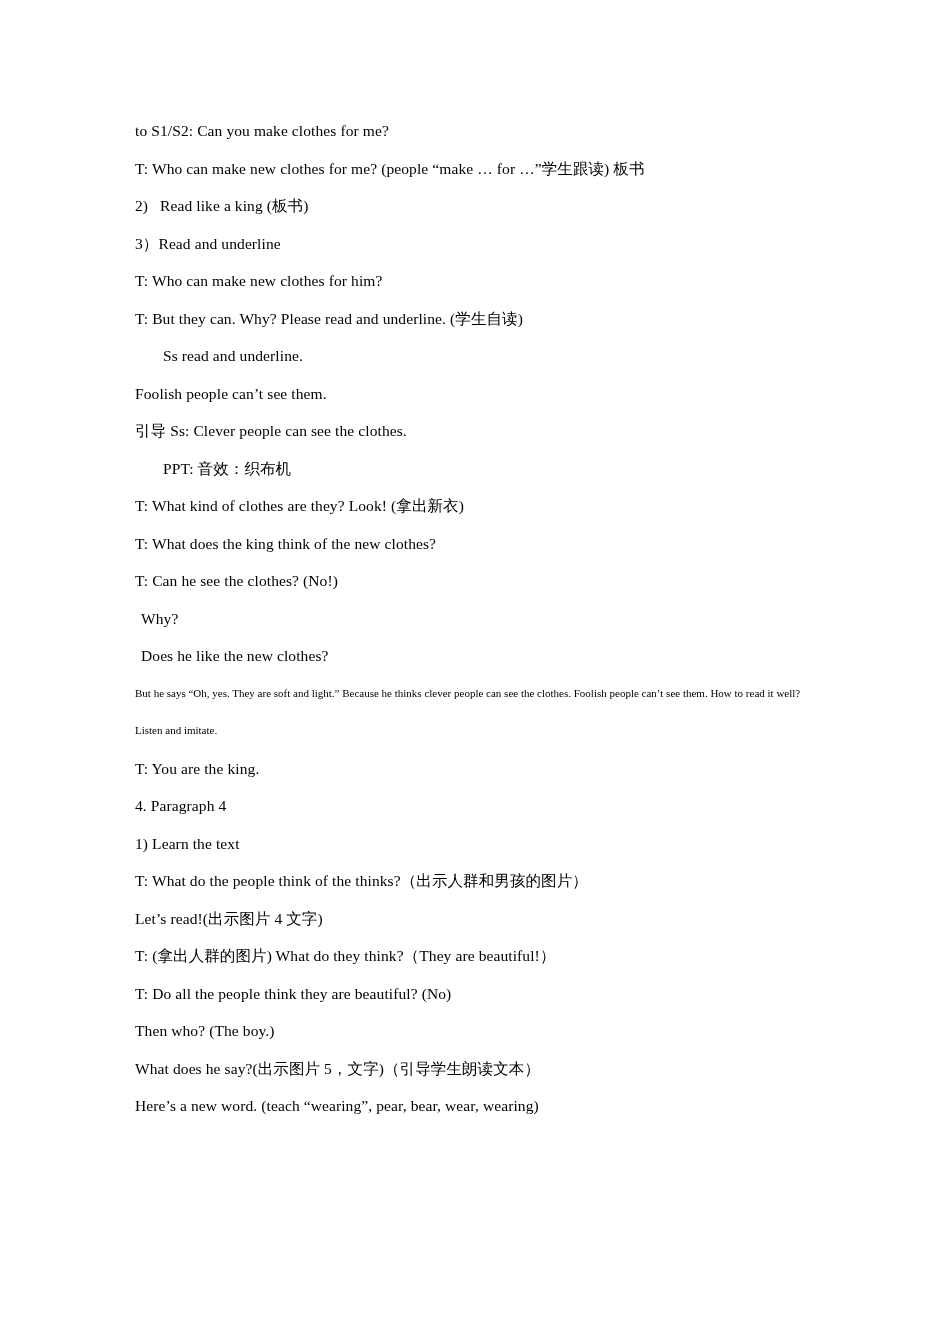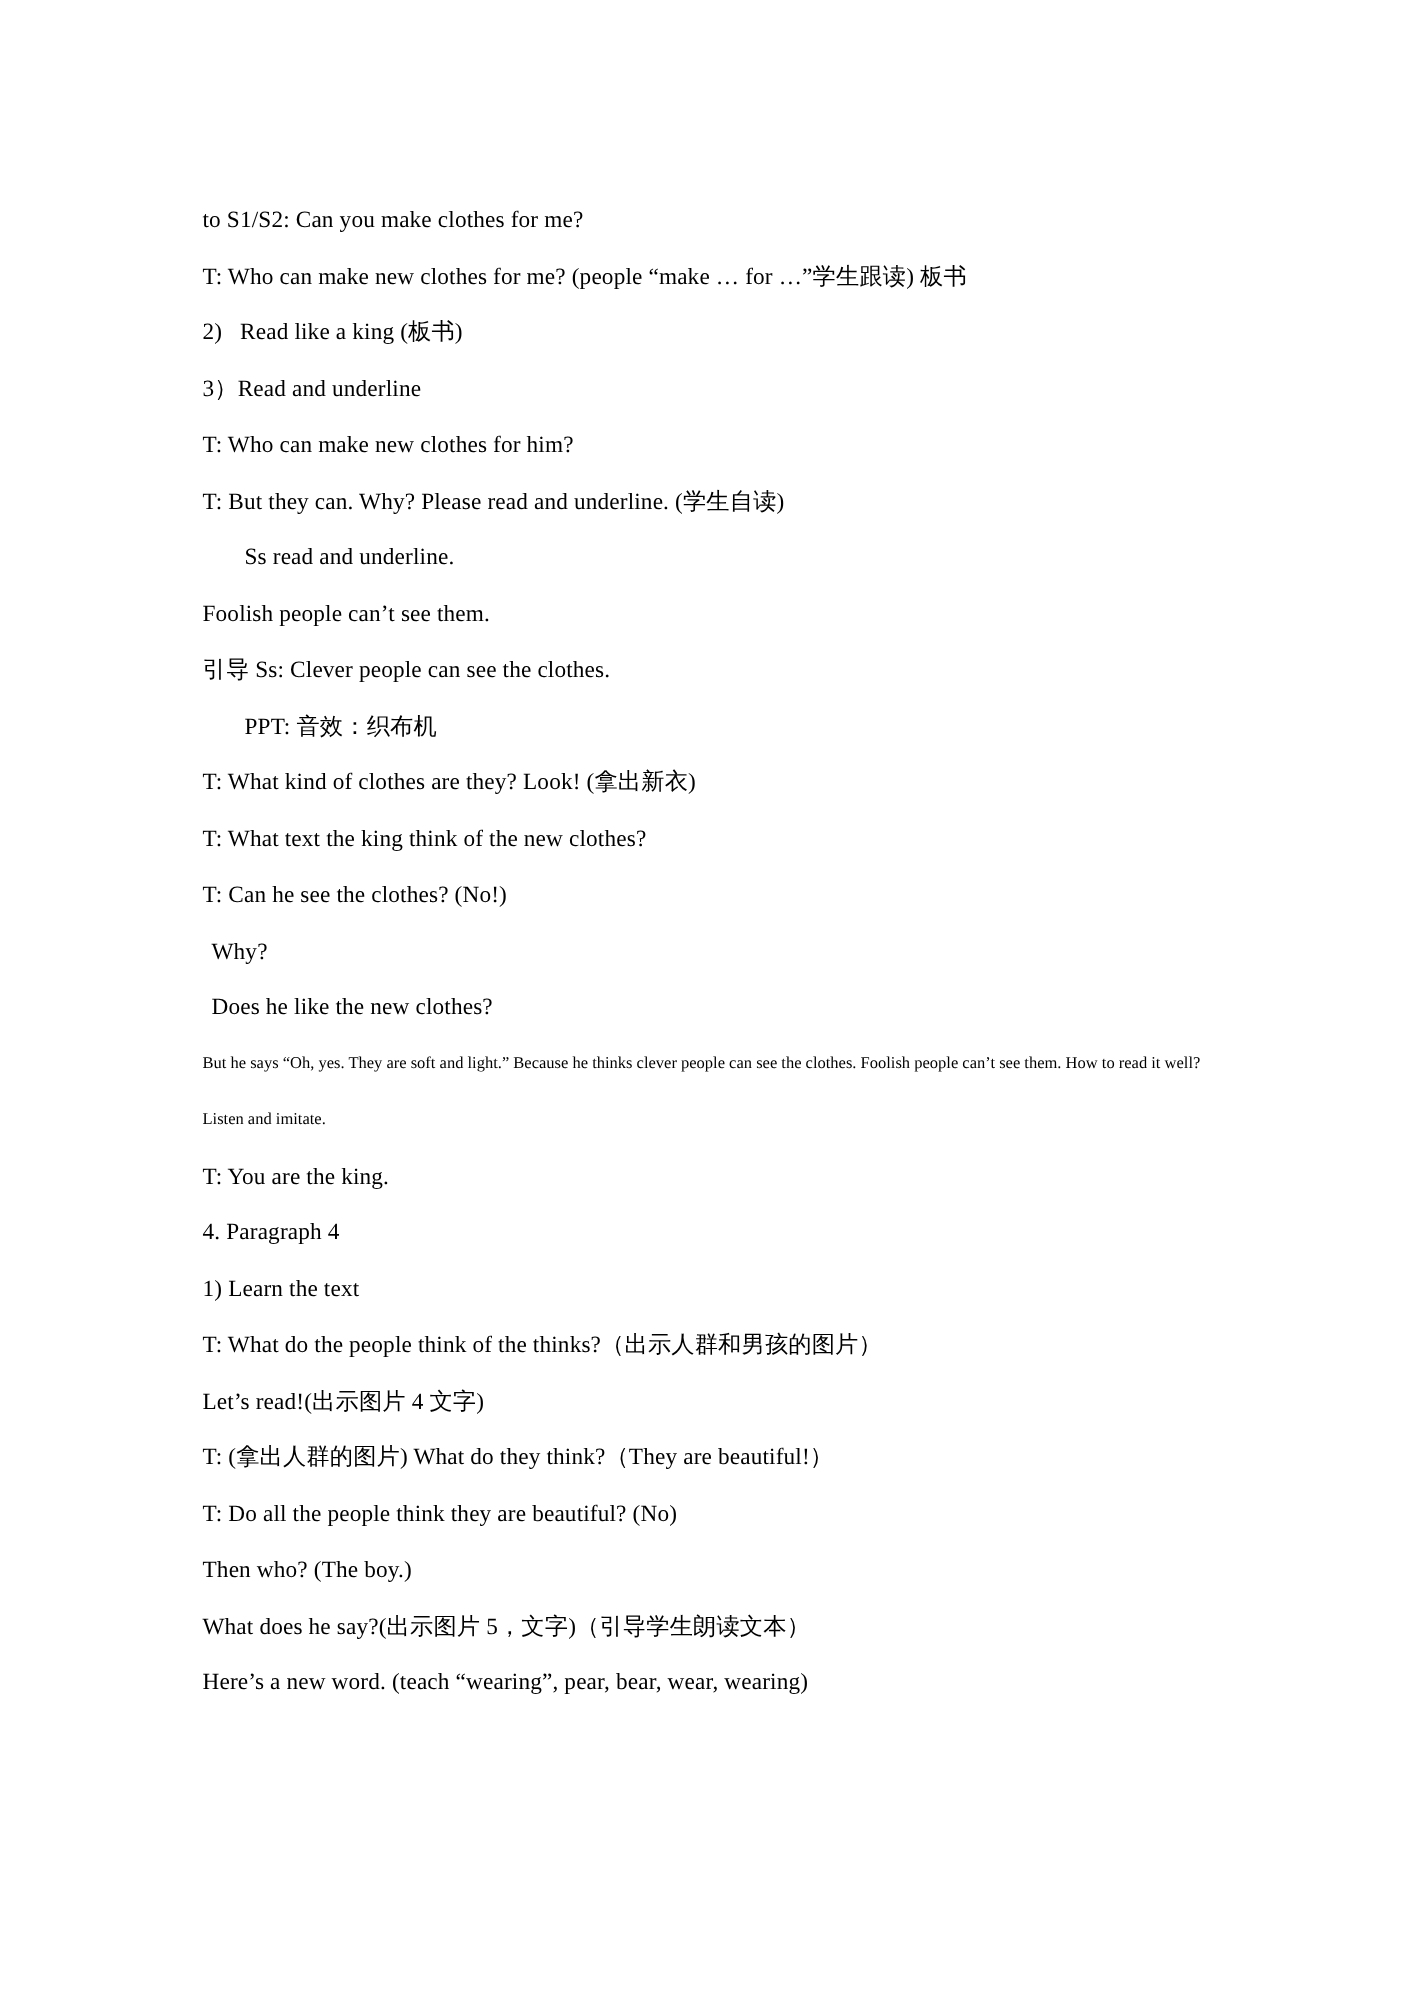--- a/index.html
+++ b/index.html
@@ -17,21 +17,21 @@
   .page {
     position: relative;
     width: 950px;
     height: 1344px;
     background: #ffffff;
     box-sizing: border-box;
   }
   .content {
     position: absolute;
     left: 135px;
-    top: 128px;
+    top: 112px;
     width: 680px;
   }
   .line {
     font-size: 15.5px;
     line-height: 37.5px;
     white-space: pre-wrap;
     letter-spacing: 0.1px;
   }
   .indent-1 { padding-left: 28px; }
   .indent-sm { padding-left: 6px; }
@@ -51,21 +51,21 @@
     <div class="line">T: Who can make new clothes for me? (people “make … for …”学生跟读) 板书</div>
     <div class="line">2)   Read like a king (板书)</div>
     <div class="line">3）Read and underline</div>
     <div class="line">T: Who can make new clothes for him?</div>
     <div class="line">T: But they can. Why? Please read and underline. (学生自读)</div>
     <div class="line indent-1">Ss read and underline.</div>
     <div class="line">Foolish people can’t see them.</div>
     <div class="line">引导 Ss: Clever people can see the clothes.</div>
     <div class="line indent-1">PPT: 音效：织布机</div>
     <div class="line">T: What kind of clothes are they? Look! (拿出新衣)</div>
-    <div class="line">T: What text the king think of the new clothes?</div>
+    <div class="line">T: What does the king think of the new clothes?</div>
     <div class="line">T: Can he see the clothes? (No!)</div>
     <div class="line indent-sm">Why?</div>
     <div class="line indent-sm">Does he like the new clothes?</div>
     <div class="wrap">But he says “Oh, yes. They are soft and light.” Because he thinks clever people can see the clothes. Foolish people can’t see them. How to read it well? Listen and imitate.</div>
     <div class="line">T: You are the king.</div>
     <div class="line">4. Paragraph 4</div>
     <div class="line">1) Learn the text</div>
     <div class="line">T: What do the people think of the thinks?（出示人群和男孩的图片）</div>
     <div class="line">Let’s read!(出示图片 4 文字)</div>
     <div class="line">T: (拿出人群的图片) What do they think?（They are beautiful!）</div>

